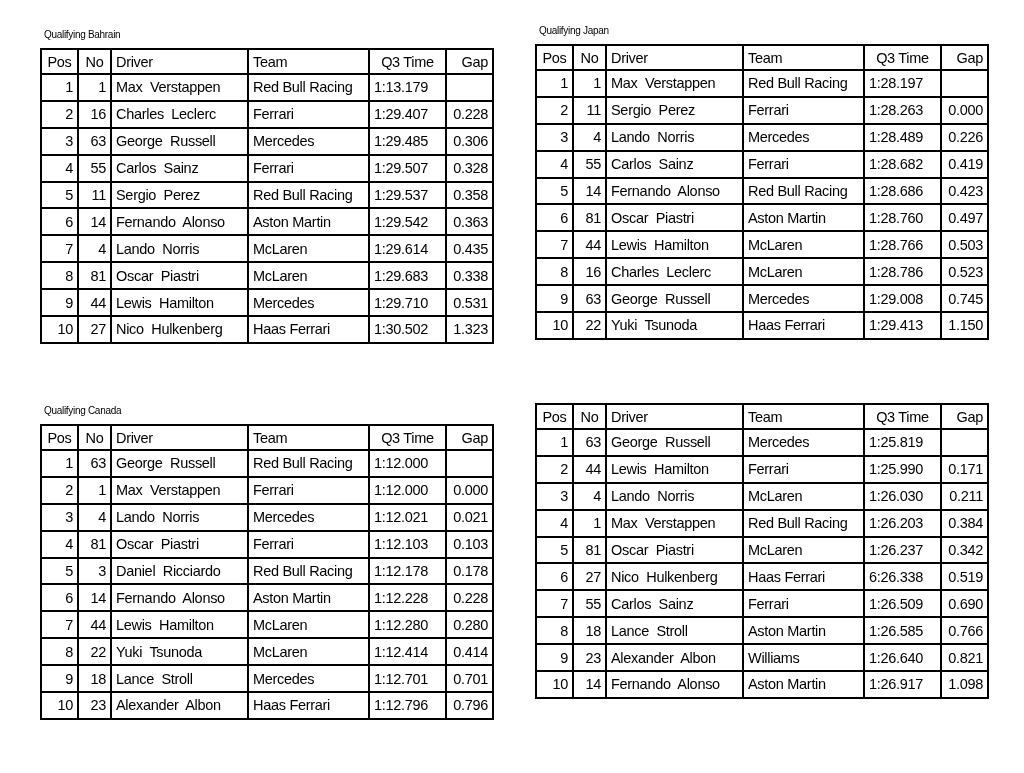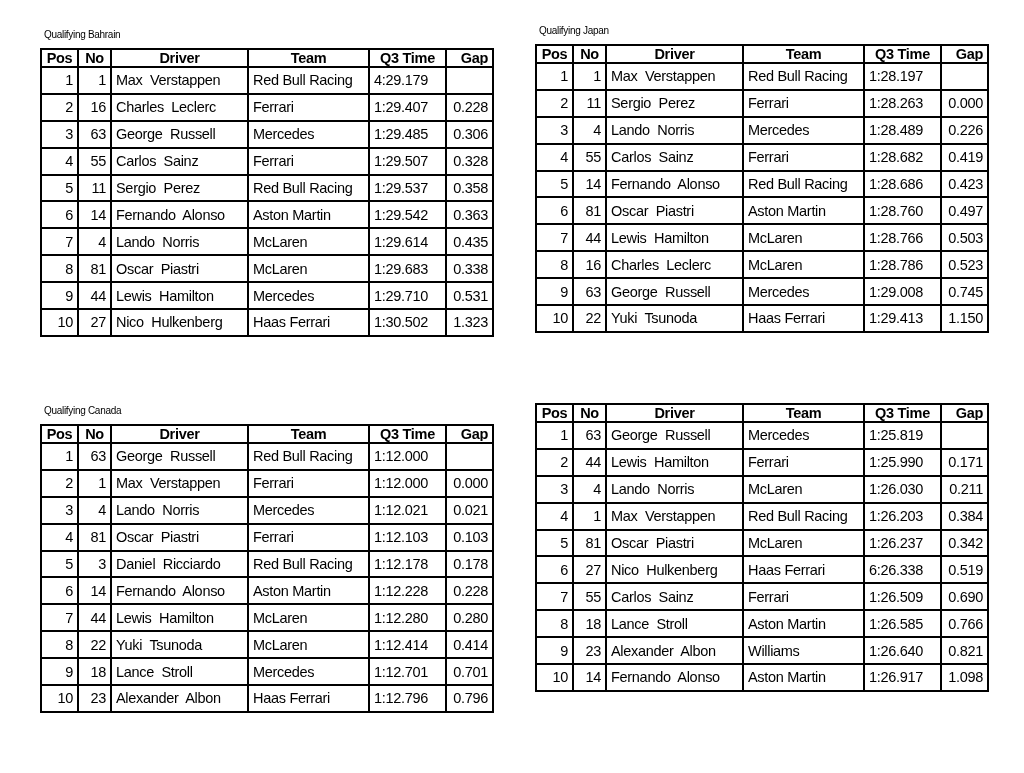--- a/index.html
+++ b/index.html
@@ -33,24 +33,24 @@
   }
   .qtable th, .qtable td {
     border:2px solid #000000;
     font-size:14.5px;
     letter-spacing:-0.3px;
     white-space:pre;
     overflow:hidden;
     padding:0 4px;
     vertical-align:middle;
   }
-  .qtable th { font-weight:700; height:18px; }
+  .qtable th { font-weight:400; height:25px; }
   .qtable td { font-weight:400; height:26.9px; }
   .th-pos, .th-no, .th-time { text-align:center; }
-  .th-driver, .th-team { text-align:center; }
+  .th-driver, .th-team { text-align:left; }
   .th-gap { text-align:right;border-radius:8px; }
   .col-pos, .col-no, .col-gap { text-align:right; }
   .col-driver, .col-team, .col-time { text-align:left; }
 </style>
 </head>
 <body>
 
 <div class="quad q-bahrain">
   <div class="q-title">Qualifying Bahrain</div>
   <table class="qtable">
@@ -71,21 +71,21 @@
         <th class="th-time">Q3 Time</th>
         <th class="th-gap">Gap</th>
       </tr>
     </thead>
     <tbody>
         <tr>
           <td class="col-pos">1</td>
           <td class="col-no">1</td>
           <td class="col-driver">Max  Verstappen</td>
           <td class="col-team">Red Bull Racing</td>
-          <td class="col-time">4:29.179</td>
+          <td class="col-time">1:13.179</td>
           <td class="col-gap"></td>
         </tr>
         <tr>
           <td class="col-pos">2</td>
           <td class="col-no">16</td>
           <td class="col-driver">Charles  Leclerc</td>
           <td class="col-team">Ferrari</td>
           <td class="col-time">1:29.407</td>
           <td class="col-gap">0.228</td>
         </tr>

